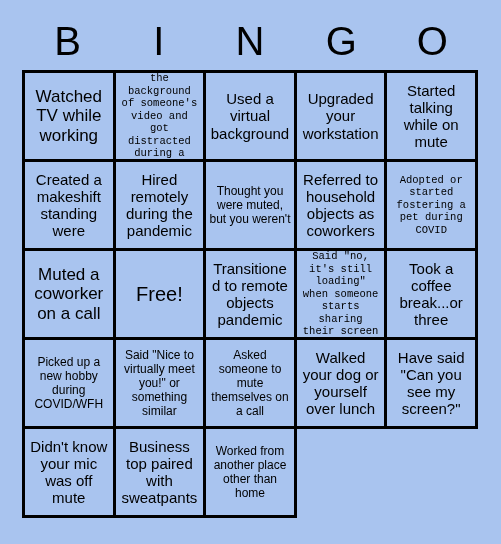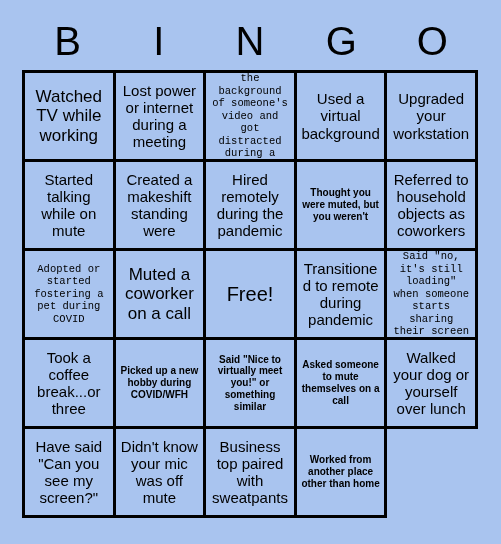--- a/index.html
+++ b/index.html
@@ -67,42 +67,39 @@
   .cell .cell-text {
     display: block;
     width: 100%;
     line-height: 1.12;
     word-wrap: break-word;
   }
   
   .size-xl .cell-text { font-size: 20px; line-height: 1.1; }
   .size-lg .cell-text { font-size: 17px; line-height: 1.14; }
   .size-md .cell-text { font-size: 15px; line-height: 1.14; }
-  .size-sm .cell-text { font-size: 10px; line-height: 1.18; font-weight: bold; }
+  .size-sm .cell-text { font-size: 12px; line-height: 1.18; }
   .size-xs .cell-text { font-size: 10.5px; line-height: 1.2; font-family: Liberation Mono, monospace; }
 </style>
 </head>
 <body>
 
 <div id="card">
 
   <div id="header-row">
     <div class="header-letter">B</div>
     <div class="header-letter">I</div>
     <div class="header-letter">N</div>
     <div class="header-letter">G</div>
     <div class="header-letter">O</div>
   </div>
 
   <div id="grid">
     <div class="cell size-lg">
         <span class="cell-text">Watched TV while working</span>
-      </div>
-    <div class="cell size-md">
-        <span class="cell-text">Lost power or internet during a meeting</span>
       </div>
     <div class="cell size-xs">
         <span class="cell-text">Saw a pet in the background of someone's video and got distracted during a meeting</span>
       </div>
     <div class="cell size-md">
         <span class="cell-text">Used a virtual background</span>
       </div>
     <div class="cell size-md">
         <span class="cell-text">Upgraded your workstation</span>
       </div>
@@ -126,21 +123,21 @@
     <div class="cell size-xs">
         <span class="cell-text">Adopted or started fostering a pet during COVID</span>
       </div>
     <div class="cell size-lg">
         <span class="cell-text">Muted a coworker on a call</span>
       </div>
     <div class="cell size-xl">
         <span class="cell-text">Free!</span>
       </div>
     <div class="cell size-md">
-        <span class="cell-text">Transitioned to remote during pandemic</span>
+        <span class="cell-text">Transitioned to remote objects pandemic</span>
       </div>
     <div class="cell size-xs">
         <span class="cell-text">Said "no, it's still loading" when someone starts sharing their screen</span>
       </div>
 
     <div class="cell size-md">
         <span class="cell-text">Took a coffee break...or three</span>
       </div>
     <div class="cell size-sm">
         <span class="cell-text">Picked up a new hobby during COVID/WFH</span>

